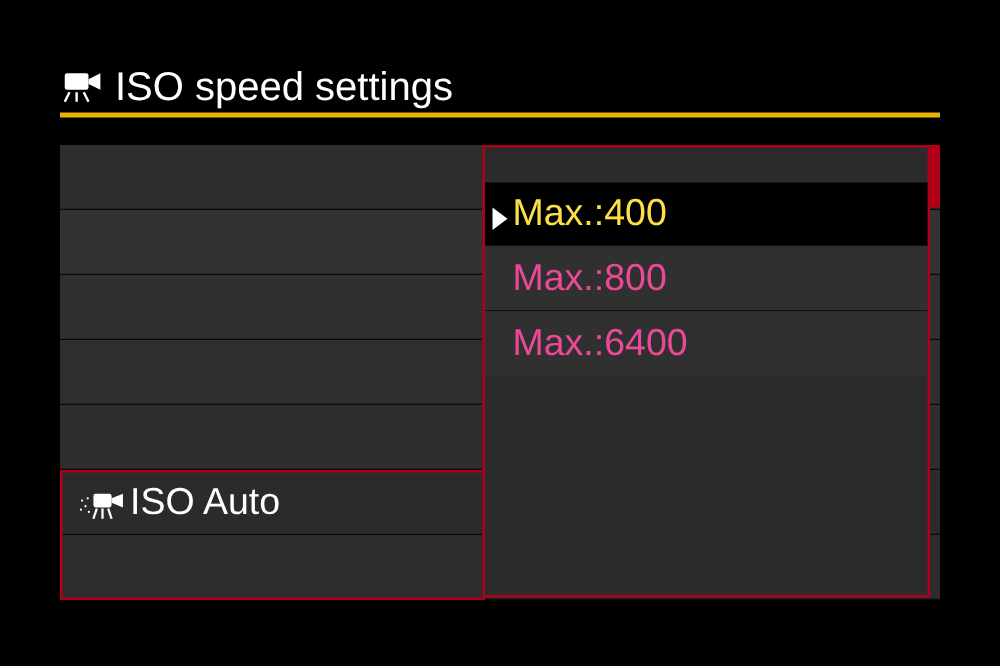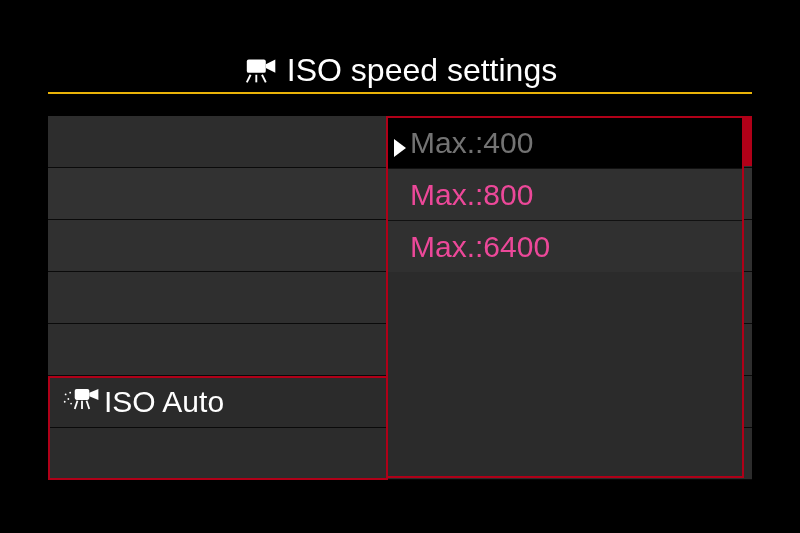--- a/index.html
+++ b/index.html
@@ -11,22 +11,21 @@
     color: #e0e0e0;
     position: relative;
     overflow: hidden;
   }
   .header {
     position: absolute;
     left: 48px; right: 48px; top: 48px;
     height: 46px;
     display: flex;
     align-items: center;
-    border-bottom: 2px solid #eab308;
-    justify-content: center;
+    border-bottom: 4px solid #eab308;
   }
   .header-icon {
     width: 38px; height: 30px;
     margin-right: 6px;
     color: #fff;
   }
   .header-title {
     font-size: 32px;
     color: #fff;
     font-weight: 400;
@@ -48,21 +47,21 @@
   .row.r1 { background: #323232; }
   .row.r2 { background: #303030; }
   .row.r3 { background: #2f2f2f; }
   .row.r4 { background: #2e2e2e; }
   .row.r5 { background: #2b2b2b; }
   .row.r6 { background: #2c2c2c; }
 
   .row-left {
     flex: 0 0 48%;
     display: flex;
-    align-items: flex-start;
+    align-items: flex-end;
     padding-left: 14px;
     font-size: 30px;
     color: #fff;
     gap: 2px;
   }
   .row-icon {
     width: 40px; height: 28px;
     color: #fff;
   }
 
@@ -93,21 +92,22 @@
     padding-left: 22px;
     font-size: 30px;
     color: #ec4899;
     border-bottom: 1px solid #111;
     background: #303030;
     position: relative;
   }
   .opt:last-child { border-bottom: none; }
   .opt.sel {
     background: #000;
-    color: #737373;
+    color: #fde047;
+    margin-top: 28px;
   }
   .opt .cursor {
     position: absolute;
     left: 4px;
     width: 16px; height: 22px;
     color: #fff;
   }
 
   
   .iso-auto-outline {

